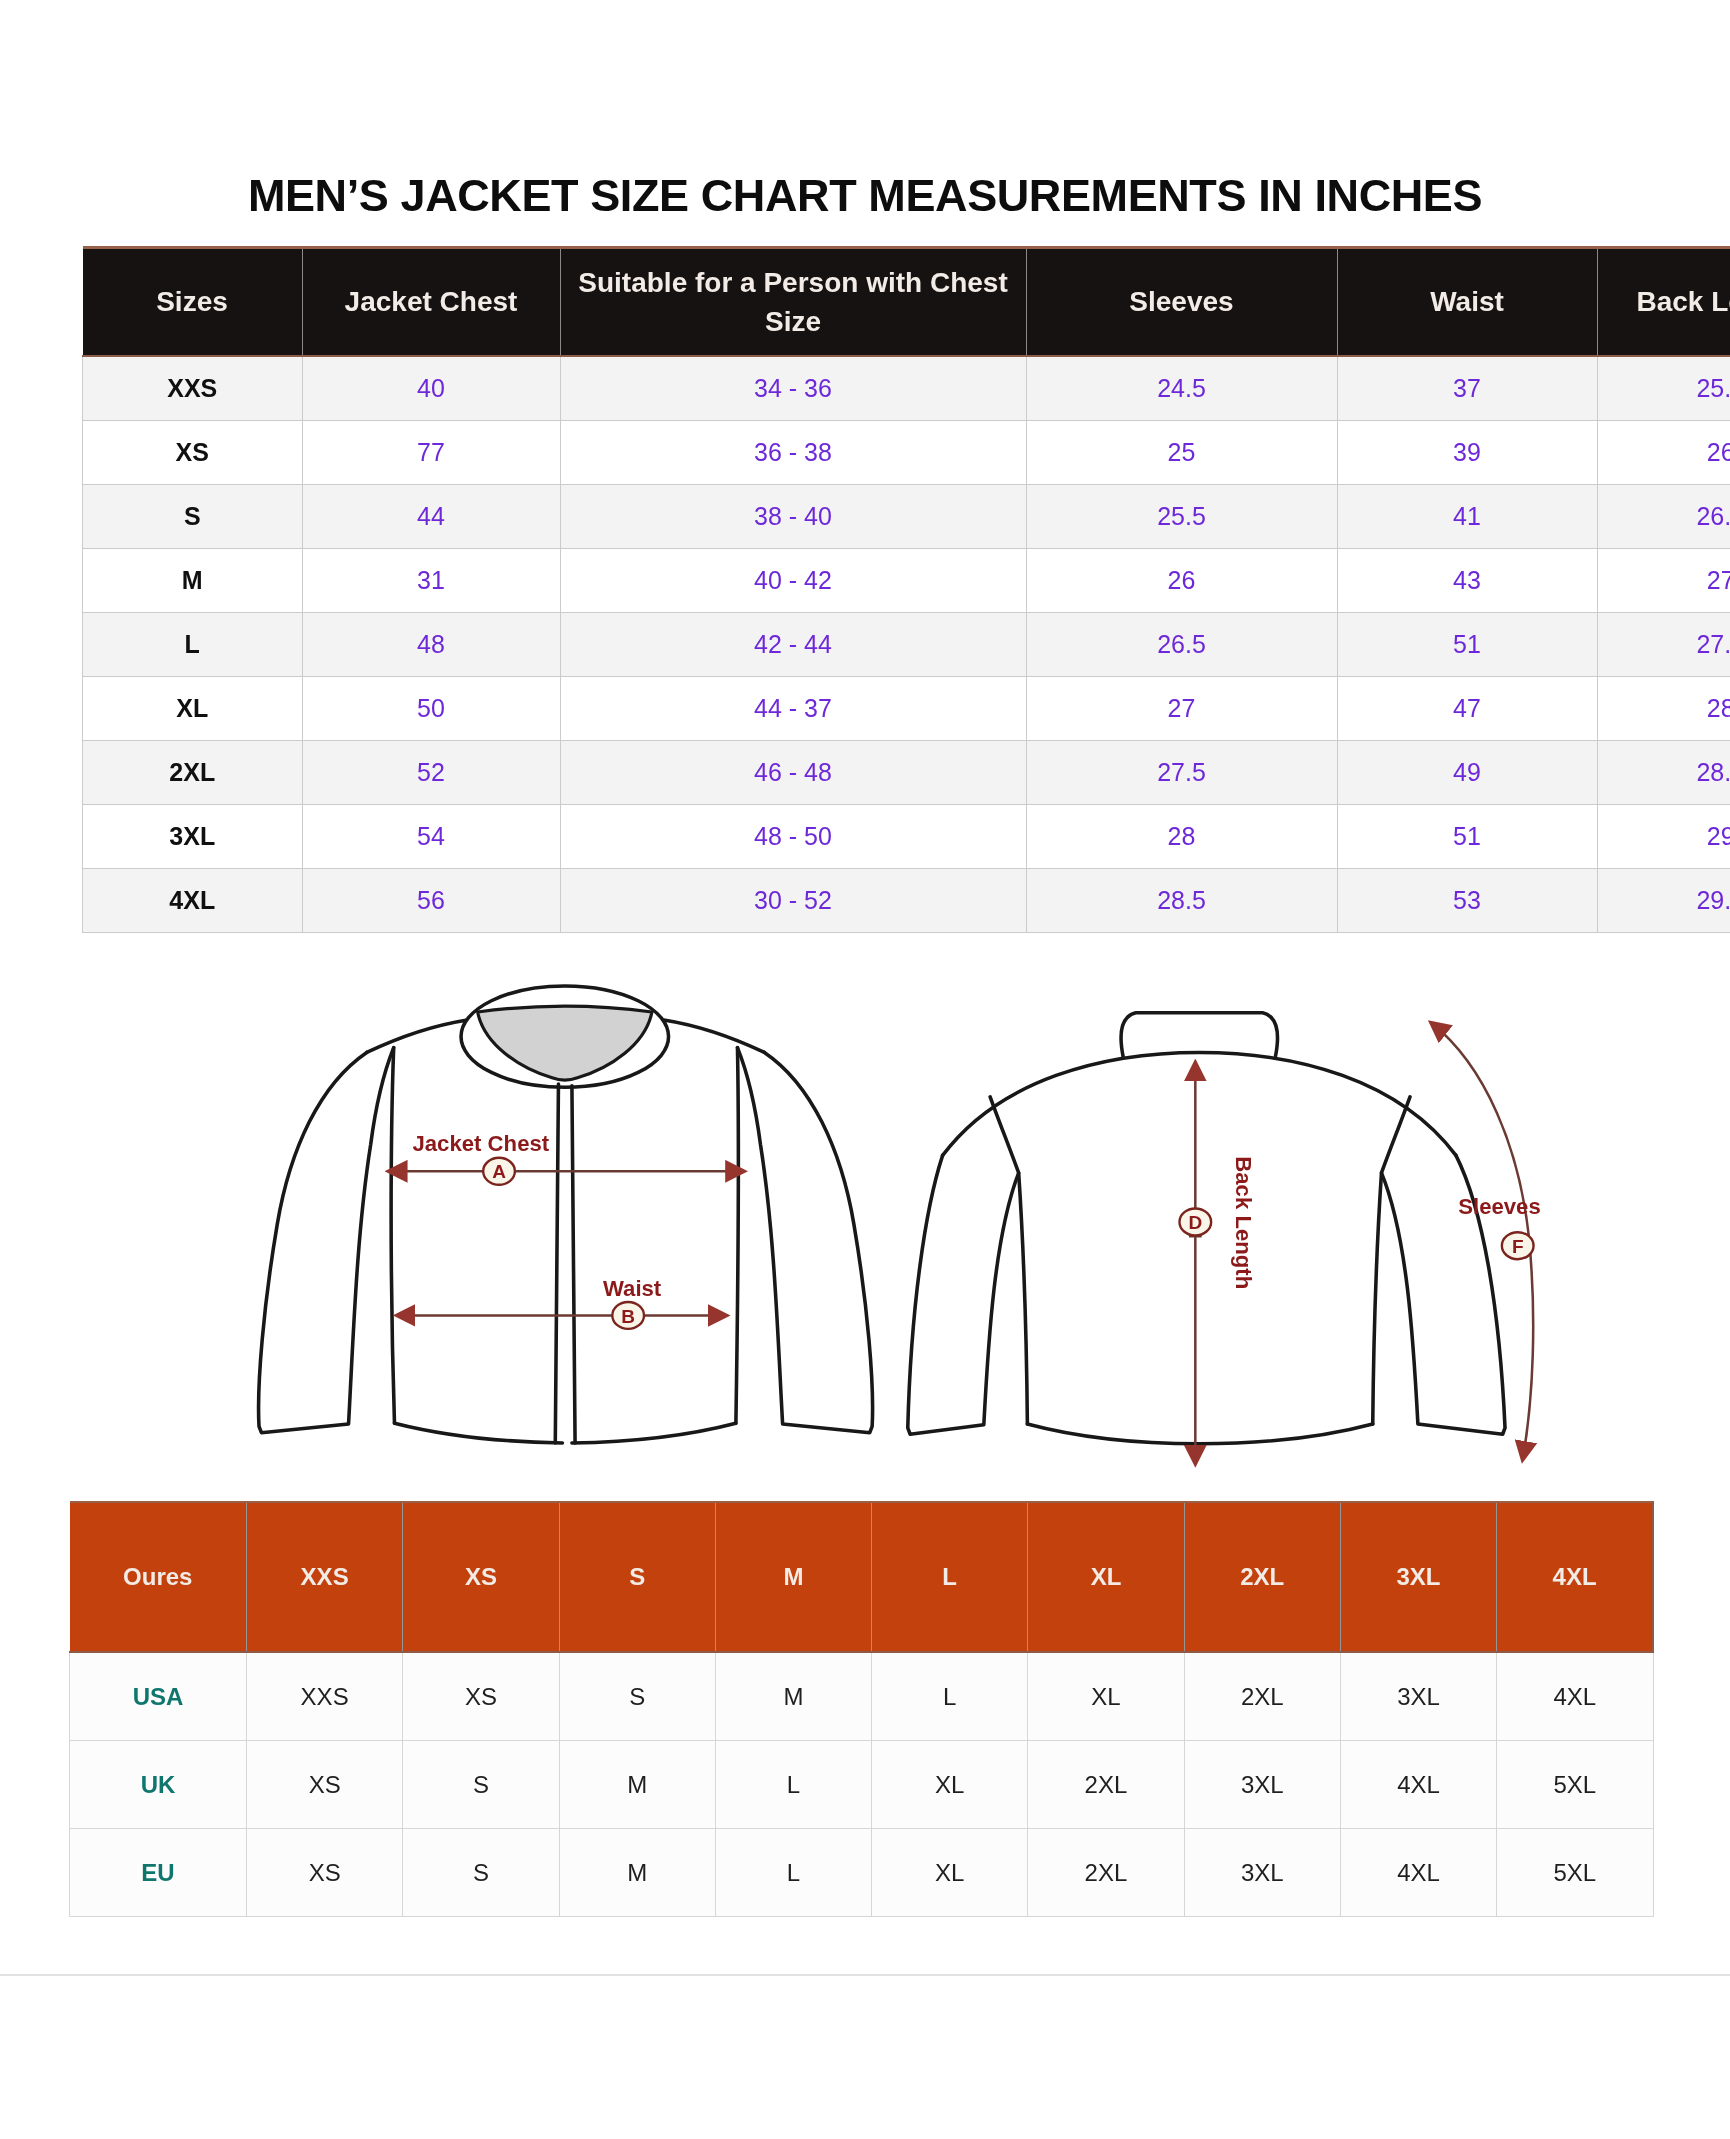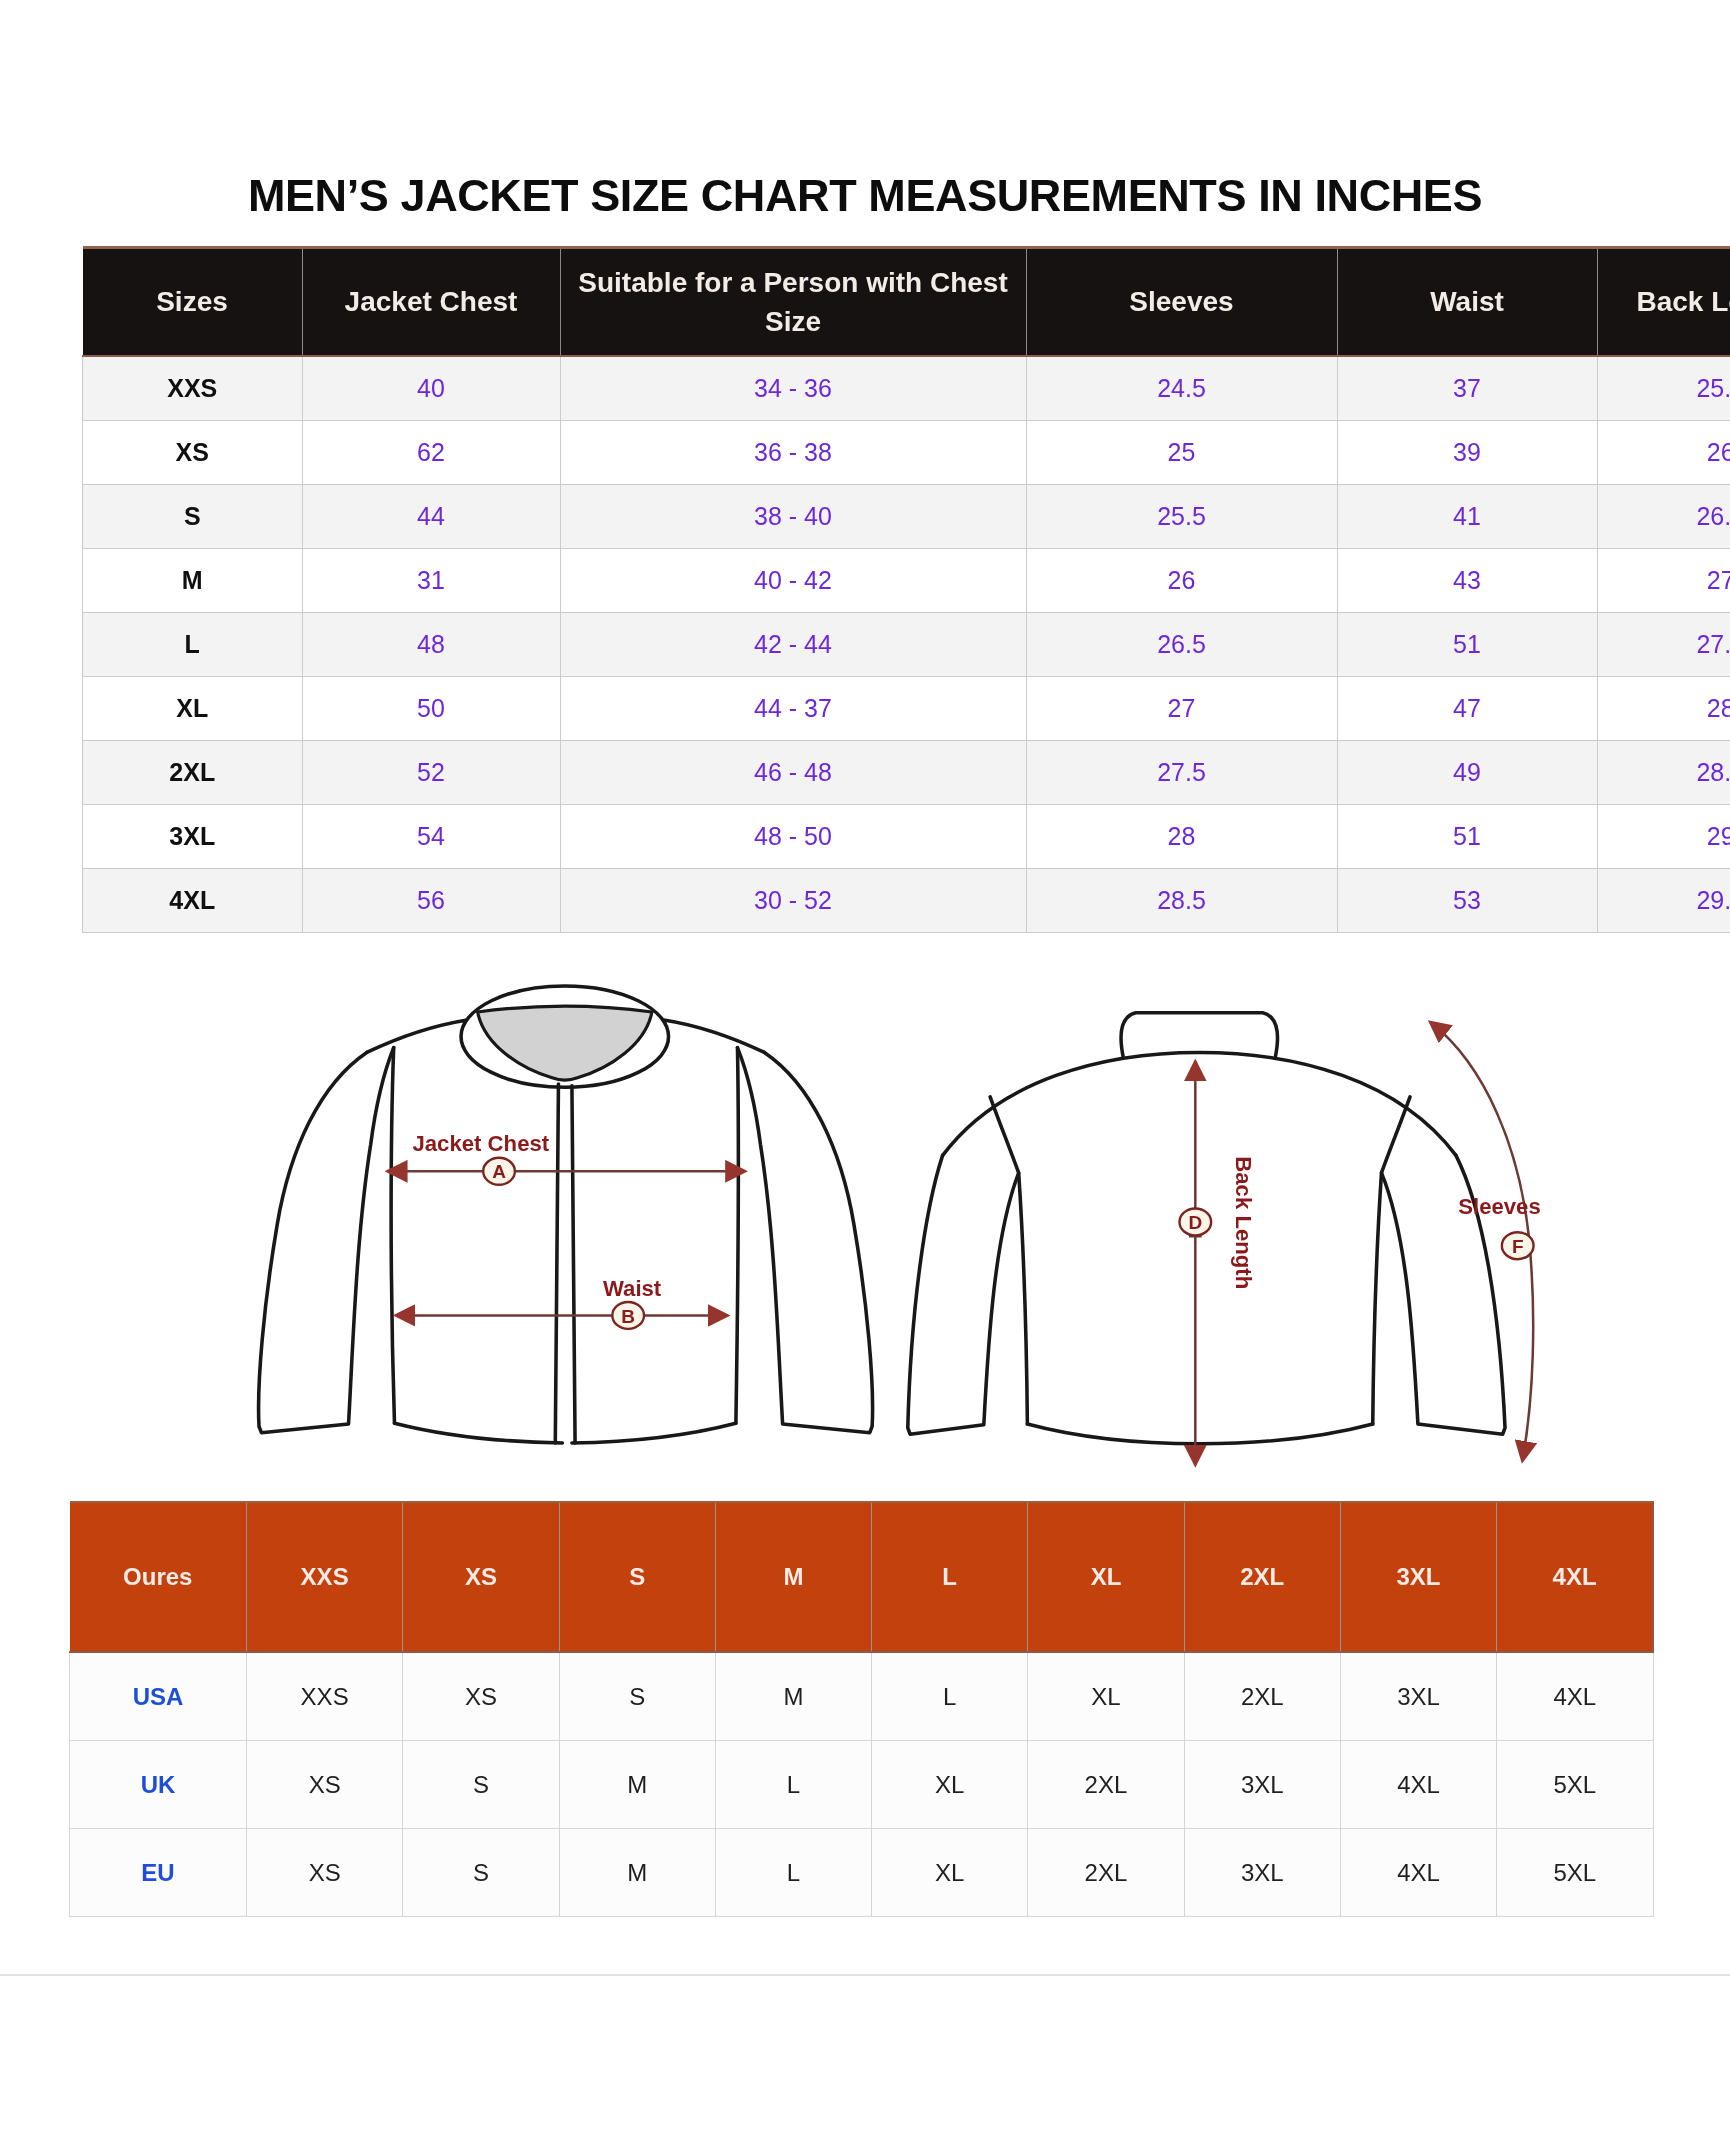--- a/index.html
+++ b/index.html
@@ -36,21 +36,21 @@
     height:146px;vertical-align:middle;text-align:center;
     border-top:2.4px solid #97614a;border-bottom:2.4px solid #8d5c48;
     border-left:0.8px solid #969696;
   }
   .conv-table th:first-child{border-left:none;}
   .conv-table th:last-child{border-right:2.4px solid #8d5c48;}
   .conv-table td{
     height:85px;font-size:24px;text-align:center;vertical-align:middle;
     border:0.8px solid #d6d6d6;background:#fdfcfc;color:#1f1f1f;
   }
-  .conv-table td:first-child{font-weight:bold;color:#1d4ed8;}
+  .conv-table td:first-child{font-weight:bold;color:#0f766e;}
   
   .figure{position:absolute;left:0;top:935px;width:1730px;height:566px;}
   .figure .outline{fill:none;stroke:#181818;stroke-width:4.5;stroke-linecap:round;stroke-linejoin:round;}
   .figure .collar-fill{fill:#ffffff;stroke:#181818;stroke-width:4.5;}
   .figure .collar-inner{fill:#d2d2d2;stroke:#181818;stroke-width:4;}
   .figure .arrow{fill:none;stroke:#6b3a33;stroke-width:3.2;}
   .figure .badge{fill:#faf5e9;stroke:#7b241d;stroke-width:3;}
   .figure text{font-family:"Liberation Sans",sans-serif;fill:#8c1a1a;font-weight:bold;}
   .figure .lbl{font-size:28px;}
   .figure .ltr{font-size:24px;}
@@ -86,21 +86,21 @@
       <tr>
         <td>XXS</td>
         <td>40</td>
         <td>34 - 36</td>
         <td>24.5</td>
         <td>37</td>
         <td>25.5</td>
       </tr>
       <tr>
         <td>XS</td>
-        <td>62</td>
+        <td>77</td>
         <td>36 - 38</td>
         <td>25</td>
         <td>39</td>
         <td>26</td>
       </tr>
       <tr>
         <td>S</td>
         <td>44</td>
         <td>38 - 40</td>
         <td>25.5</td>

